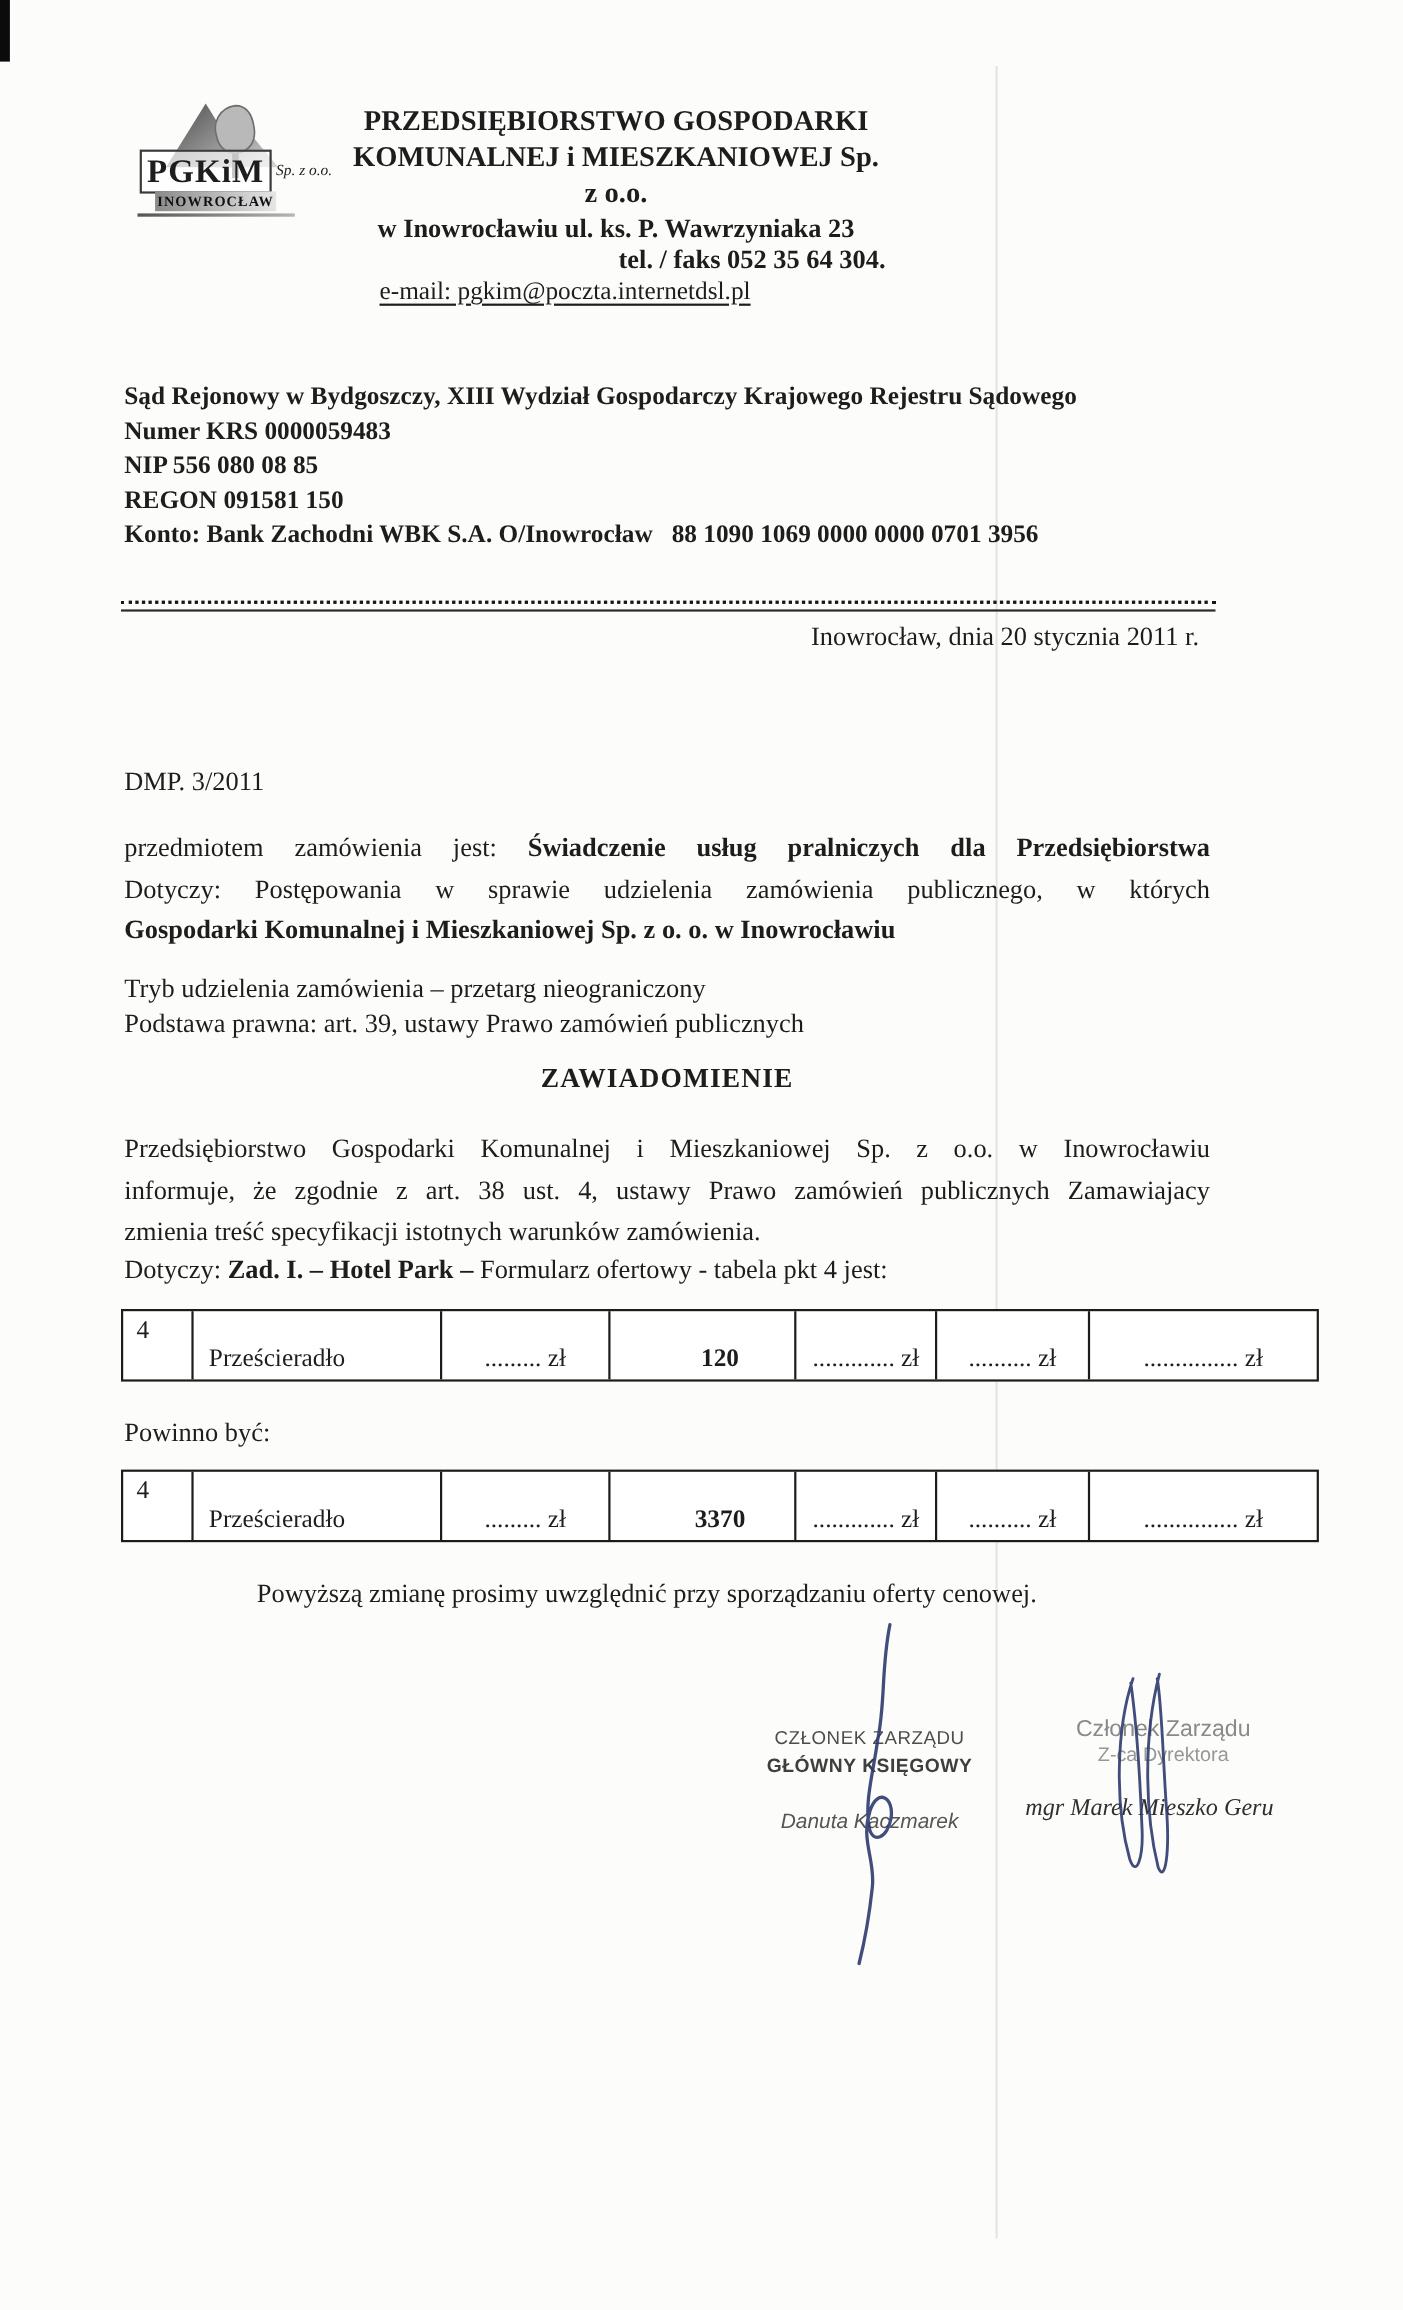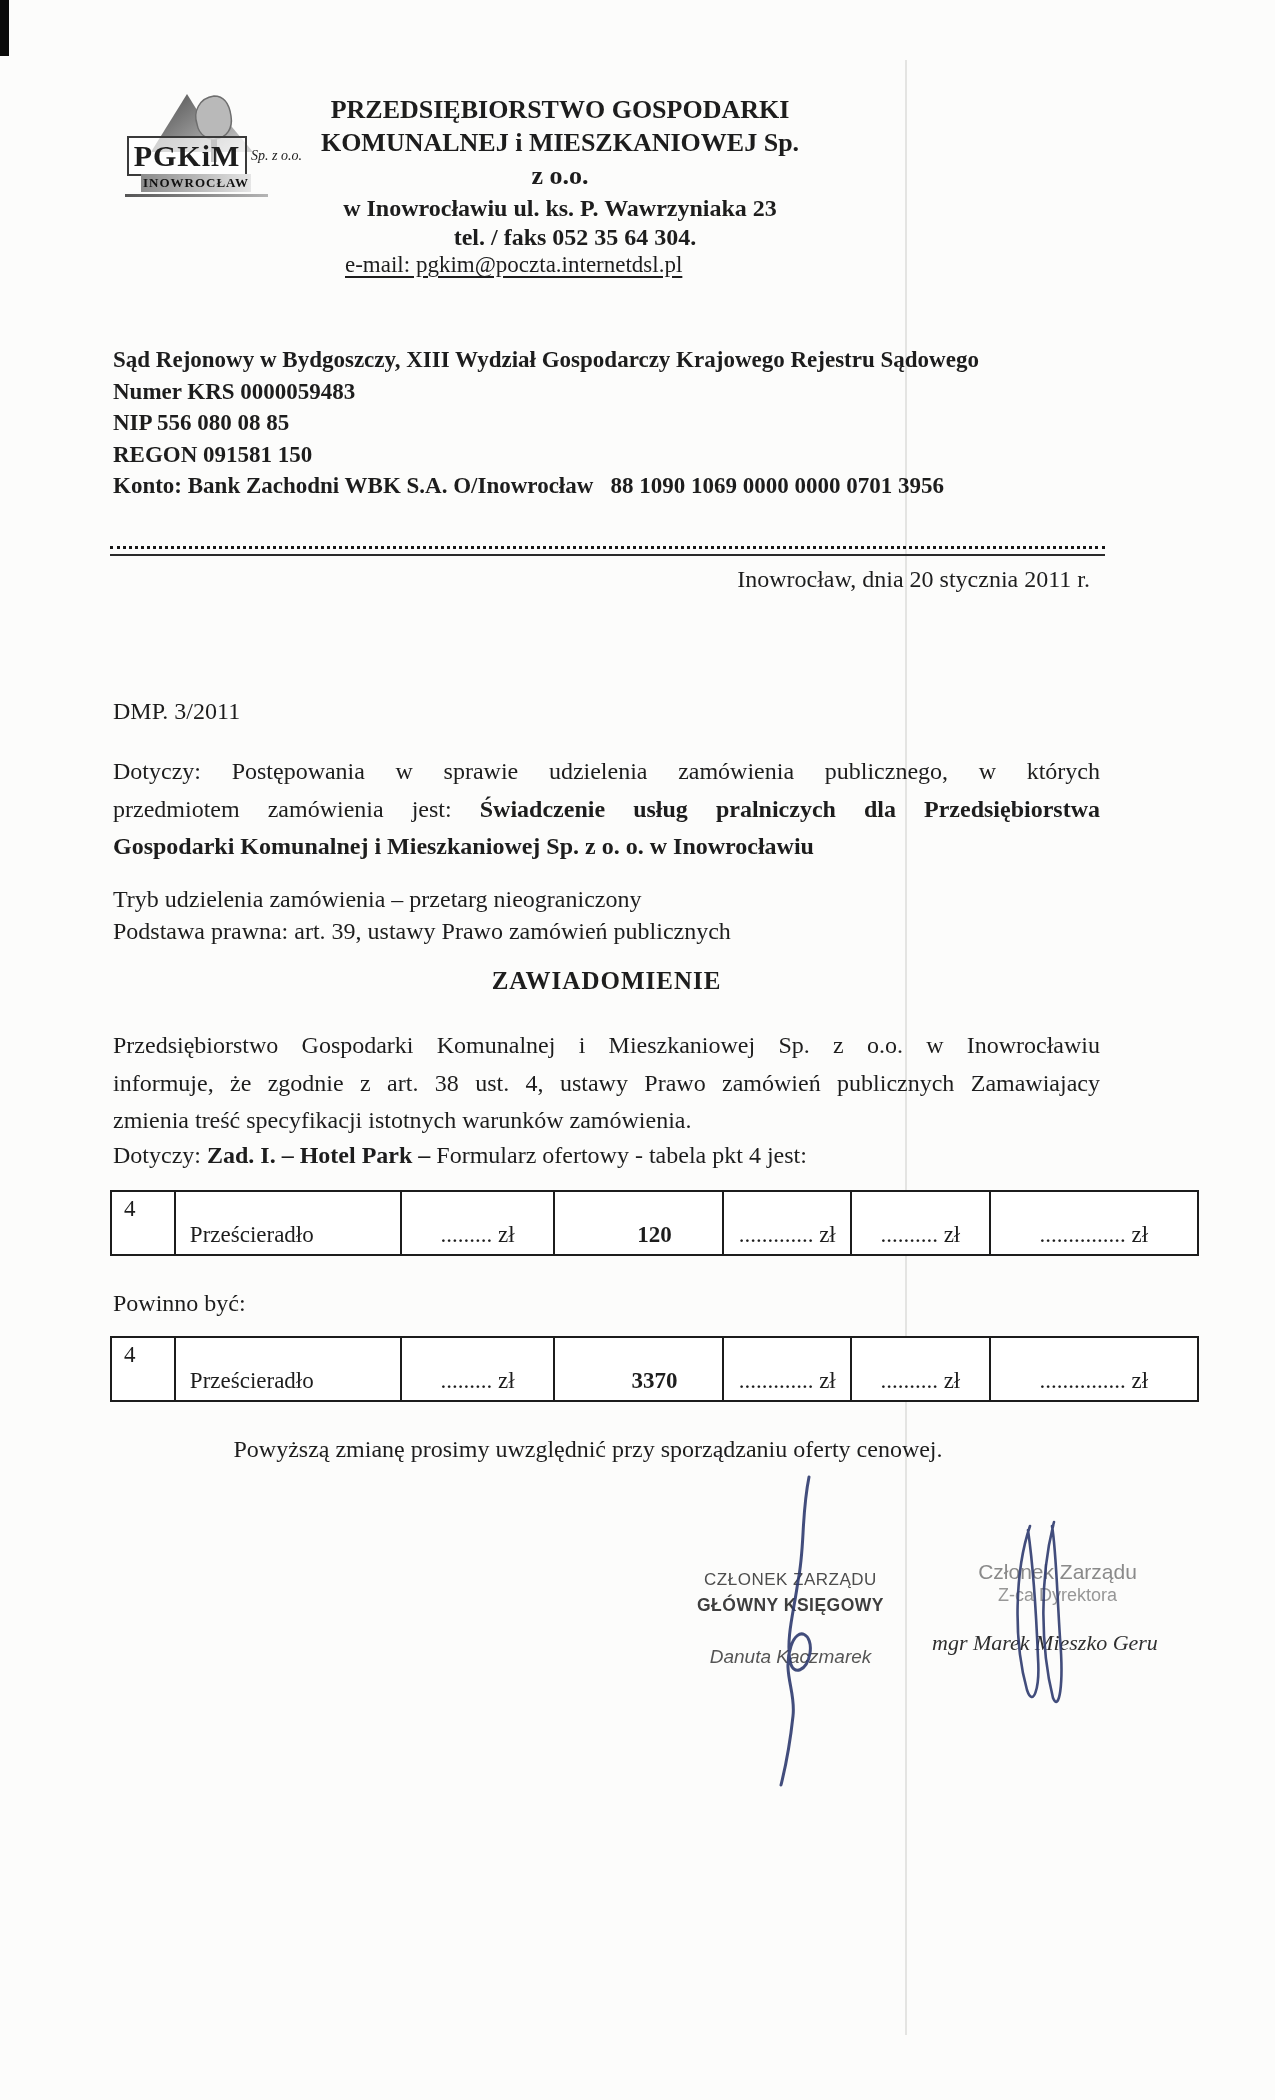--- a/index.html
+++ b/index.html
@@ -25,21 +25,21 @@
   .logo-city{
     position:absolute;left:4px;top:86px;width:110px;text-align:center;
     font-size:13px;font-weight:bold;letter-spacing:1px;color:#111;
     background:linear-gradient(90deg,#8a8a8a,#e6e6e6);padding:1px 0;margin-left:12px;
   }
   .logo-rule{position:absolute;left:0;top:106px;width:143px;height:3px;background:linear-gradient(90deg,#555,#b5b5b5);}
   .head-text{left:315px;top:93px;width:490px;}
   .head-l1{font-size:26px;font-weight:bold;text-align:center;line-height:33px;}
   .head-l2{font-size:26px;font-weight:bold;text-align:center;line-height:33px;}
   .head-l3{font-size:24px;font-weight:bold;text-align:center;line-height:32px;}
-  .head-l4{font-size:24px;font-weight:bold;text-align:center;margin-left:30px;line-height:27px;}
+  .head-l4{font-size:24px;font-weight:bold;text-align:right;margin-left:30px;line-height:27px;}
   .head-l5{font-size:23px;text-align:left;margin-left:30px;line-height:27px;
            text-decoration:underline;text-underline-offset:4px;text-decoration-thickness:2px;}
   
   .registry{left:113px;top:344px;width:1000px;}
   .registry div{font-size:23px;font-weight:bold;line-height:31.5px;white-space:pre;}
   .dotted-rule{
     left:110px;top:546px;width:995px;height:5px;
     border-top:3px dotted #161616;border-bottom:2px solid #2a2a2a;
   }
   .dateline{left:600px;top:566px;width:490px;text-align:right;font-size:24px;}
@@ -127,22 +127,22 @@
   <div>REGON 091581 150</div>
   <div>Konto: Bank Zachodni WBK S.A. O/Inowrocław   88 1090 1069 0000 0000 0701 3956</div>
 </div>
 
 <div class="abs dotted-rule"></div>
 <div class="abs dateline z1">Inowrocław, dnia 20 stycznia 2011 r.</div>
 
 <div class="abs refnum z1">DMP. 3/2011</div>
 
 <div class="abs para subject z1">
+  <div class="jline"><span>przedmiotem zamówienia jest: </span><span class="b">Świadczenie usług pralniczych dla Przedsiębiorstwa</span></div>
   <div class="jline">Dotyczy: Postępowania w sprawie udzielenia zamówienia publicznego, w których</div>
-  <div class="jline"><span>przedmiotem zamówienia jest: </span><span class="b">Świadczenie usług pralniczych dla Przedsiębiorstwa</span></div>
   <div class="b">Gospodarki Komunalnej i Mieszkaniowej Sp. z o. o. w Inowrocławiu</div>
 </div>
 
 <div class="abs mode z1">Tryb udzielenia zamówienia – przetarg nieograniczony</div>
 <div class="abs legal z1">Podstawa prawna: art. 39, ustawy Prawo zamówień publicznych</div>
 
 <div class="abs notice-title z1">ZAWIADOMIENIE</div>
 <div class="abs para notice z1">
   <div class="jline">Przedsiębiorstwo Gospodarki Komunalnej i Mieszkaniowej Sp. z o.o. w Inowrocławiu</div>
   <div class="jline">informuje, że zgodnie z art. 38 ust. 4, ustawy Prawo zamówień publicznych Zamawiajacy</div>

